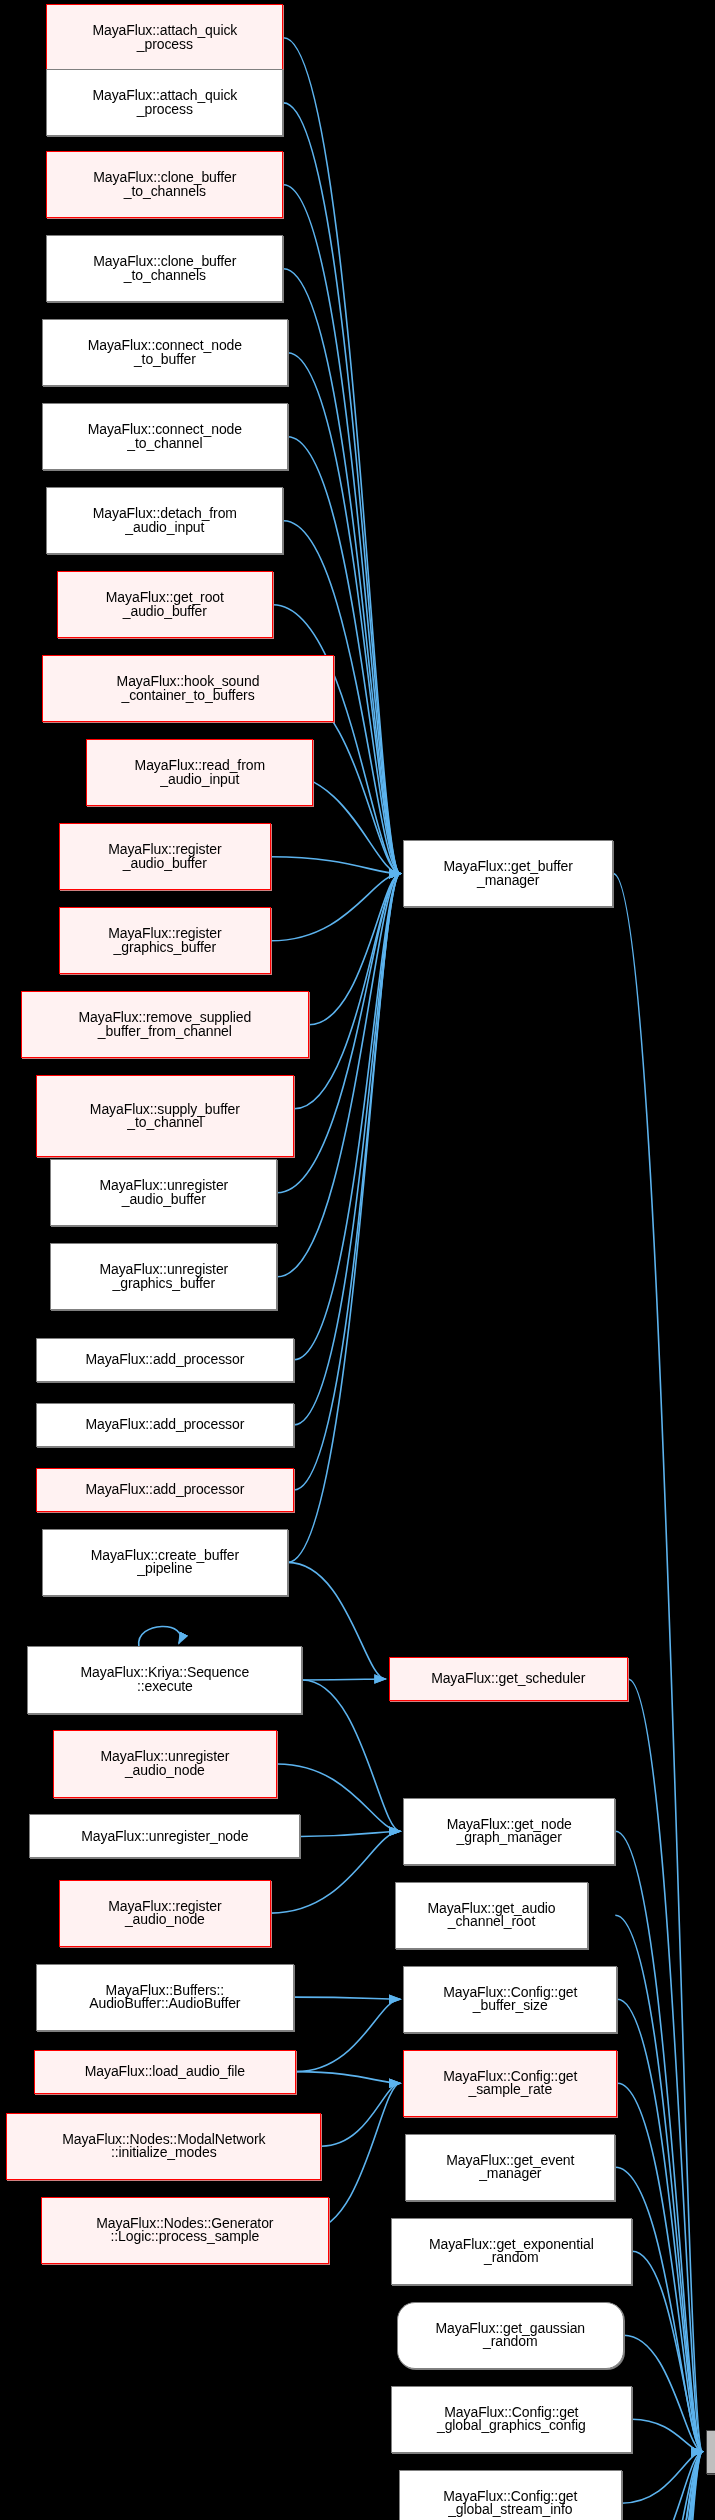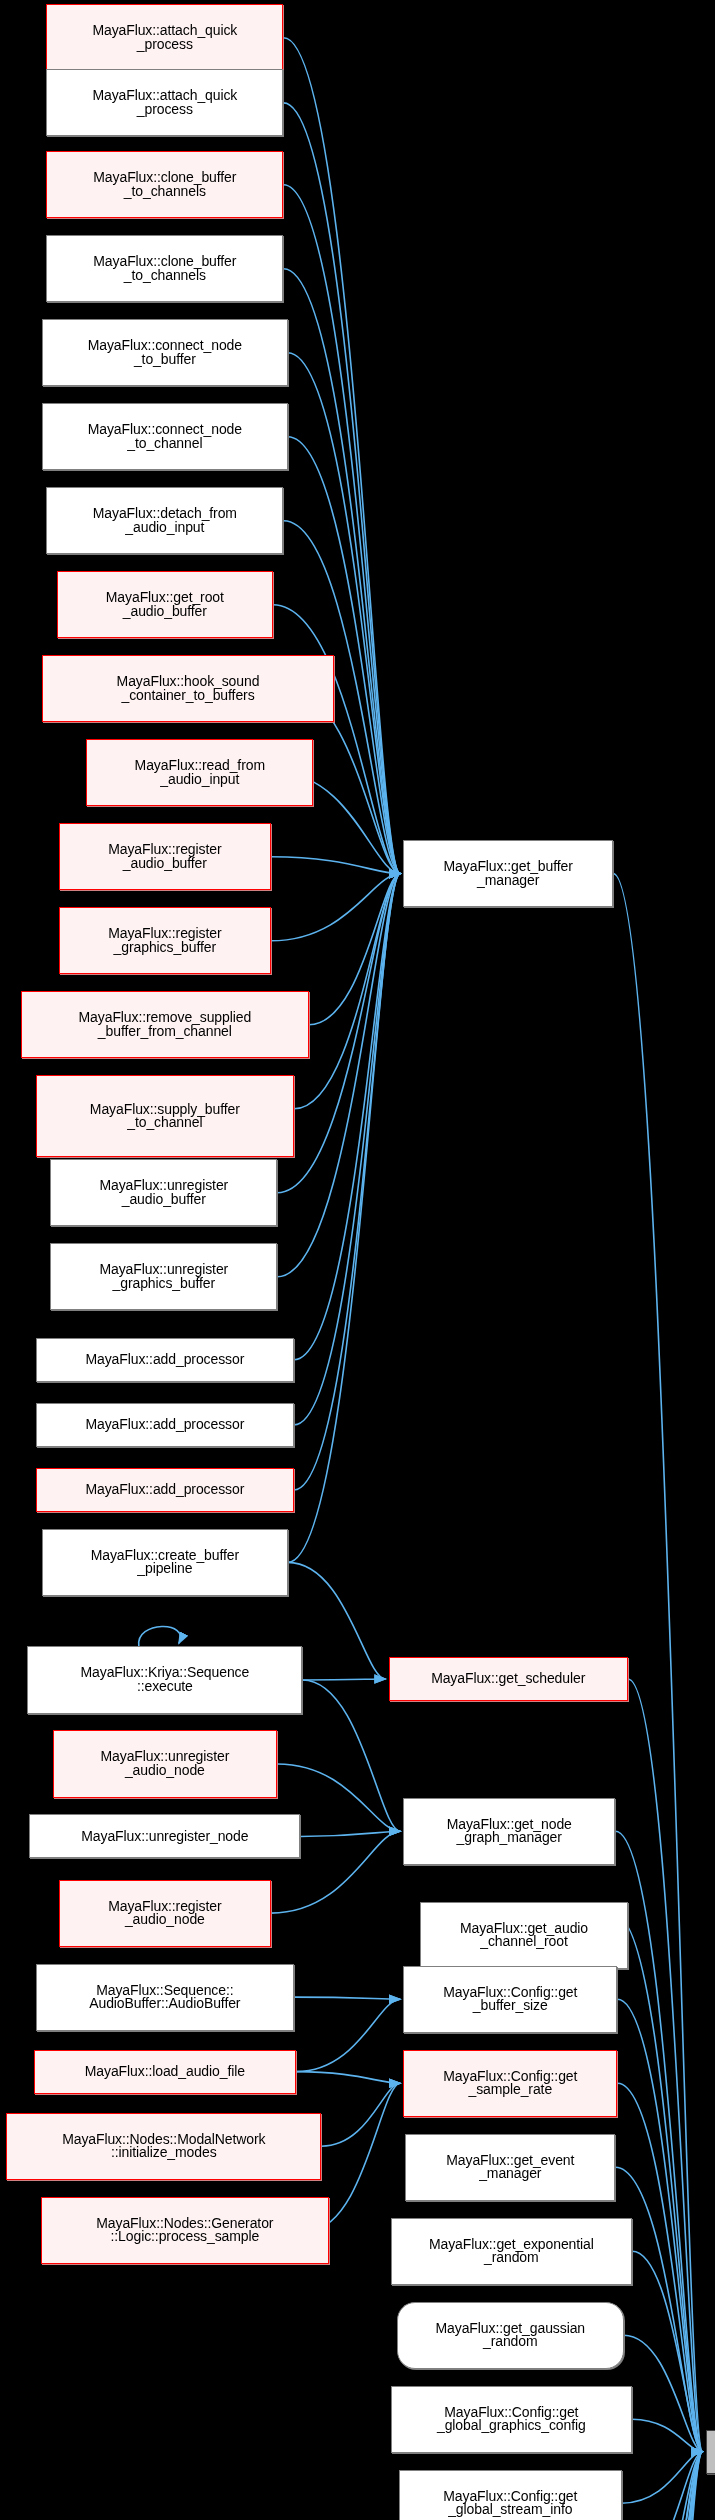--- a/index.html
+++ b/index.html
@@ -160,33 +160,33 @@
       <div class="node highlight" style="left: 35.7px; top: 1467.9px; width: 258.3px; height: 44.1px;">MayaFlux::add_processor</div>
       <div class="node plain" style="left: 42px; top: 1528.8px; width: 245.7px; height: 67.2px;">MayaFlux::create_buffer
 _pipeline</div>
       <div class="node plain" style="left: 27.3px; top: 1646.4px; width: 275.1px; height: 67.2px;">MayaFlux::Kriya::Sequence
 ::execute</div>
       <div class="node highlight" style="left: 52.5px; top: 1730.4px; width: 224.7px; height: 67.2px;">MayaFlux::unregister
 _audio_node</div>
       <div class="node plain" style="left: 29.4px; top: 1814.4px; width: 270.9px; height: 44.1px;">MayaFlux::unregister_node</div>
       <div class="node highlight" style="left: 58.8px; top: 1879.5px; width: 212.1px; height: 67.2px;">MayaFlux::register
 _audio_node</div>
-      <div class="node plain" style="left: 35.7px; top: 1963.5px; width: 258.3px; height: 67.2px;">MayaFlux::Sequence::
+      <div class="node plain" style="left: 35.7px; top: 1963.5px; width: 258.3px; height: 67.2px;">MayaFlux::Buffers::
 AudioBuffer::AudioBuffer</div>
       <div class="node highlight" style="left: 33.6px; top: 2049.6px; width: 262.5px; height: 44.1px;">MayaFlux::load_audio_file</div>
       <div class="node highlight" style="left: 6.3px; top: 2112.6px; width: 315px; height: 67.2px;">MayaFlux::Nodes::ModalNetwork
 ::initialize_modes</div>
       <div class="node highlight" style="left: 21px; top: 2196.6px; width: 287.7px; height: 67.2px; margin-left: 20px;">MayaFlux::Nodes::Generator
 ::Logic::process_sample</div>
       <div class="node plain" style="left: 403.2px; top: 840px; width: 210px; height: 67.2px;">MayaFlux::get_buffer
 _manager</div>
       <div class="node highlight" style="left: 388.5px; top: 1656.9px; width: 239.4px; height: 44.1px;">MayaFlux::get_scheduler</div>
       <div class="node plain" style="left: 403.2px; top: 1797.6px; width: 212.1px; height: 67.2px;">MayaFlux::get_node
 _graph_manager</div>
-      <div class="node plain" style="left: 420px; top: 1881.6px; width: 208px; height: 67.2px; margin-top: 20px;">MayaFlux::get_audio
+      <div class="node plain" style="left: 395px; top: 1881.6px; width: 193px; height: 67.2px;">MayaFlux::get_audio
 _channel_root</div>
       <div class="node plain" style="left: 403.2px; top: 1965.6px; width: 214.2px; height: 67.2px;">MayaFlux::Config::get
 _buffer_size</div>
       <div class="node highlight" style="left: 403.2px; top: 2049.6px; width: 214.2px; height: 67.2px;">MayaFlux::Config::get
 _sample_rate</div>
       <div class="node plain" style="left: 405.3px; top: 2133.6px; width: 210px; height: 67.2px;">MayaFlux::get_event
 _manager</div>
       <div class="node plain" style="left: 390.6px; top: 2217.6px; width: 241.5px; height: 67.2px;">MayaFlux::get_exponential
 _random</div>
       <div class="node plain" style="left: 396.9px; top: 2301.6px; width: 226.8px; height: 67.2px; border-radius: 18px;">MayaFlux::get_gaussian

